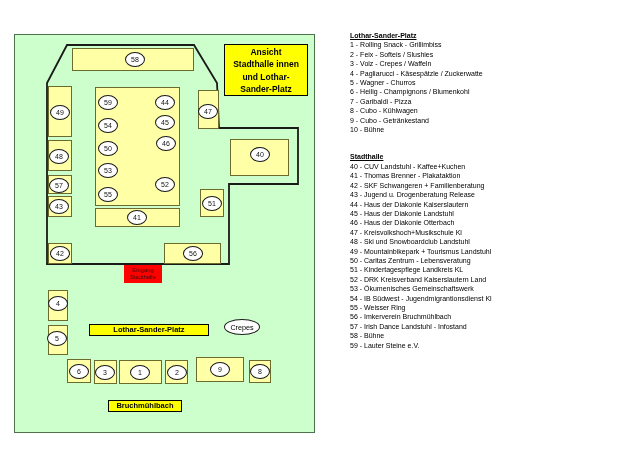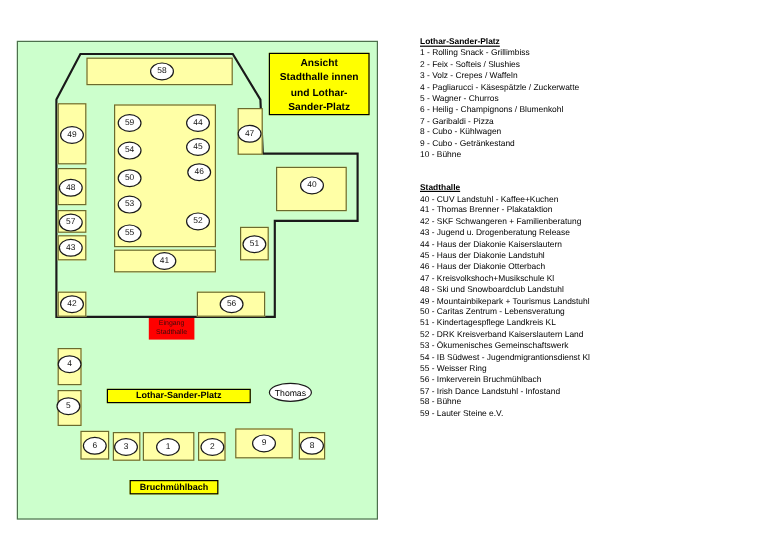--- a/index.html
+++ b/index.html
@@ -63,21 +63,21 @@
 und Lothar-
 Sander-Platz</div>
 
     <div id="entrance">Eingang
 Stadthalle</div>
 
     <div id="lsp-bar" class="hl-box">Lothar-Sander-Platz</div>
 
     <div id="street-bar" class="hl-box">Bruchmühlbach</div>
 
-    <div id="music">Thomas</div>
+    <div id="music">Crepes</div>
   <div class="booth-box" style="left: 57px; top: 13px; width: 122px; height: 23px;"></div>
       <div class="marker" style="left: 110px; top: 16.5px;">58</div>
       <div class="booth-box" style="left: 80px; top: 52px; width: 85px; height: 119px;"></div>
       <div class="marker" style="left: 83px; top: 59.5px;">59</div>
       <div class="marker" style="left: 140px; top: 59.5px;">44</div>
       <div class="marker" style="left: 83px; top: 82.5px;">54</div>
       <div class="marker" style="left: 140px; top: 79.5px;">45</div>
       <div class="marker" style="left: 83px; top: 105.5px;">50</div>
       <div class="marker" style="left: 141px; top: 100.5px;">46</div>
       <div class="marker" style="left: 83px; top: 127.5px;">53</div>

